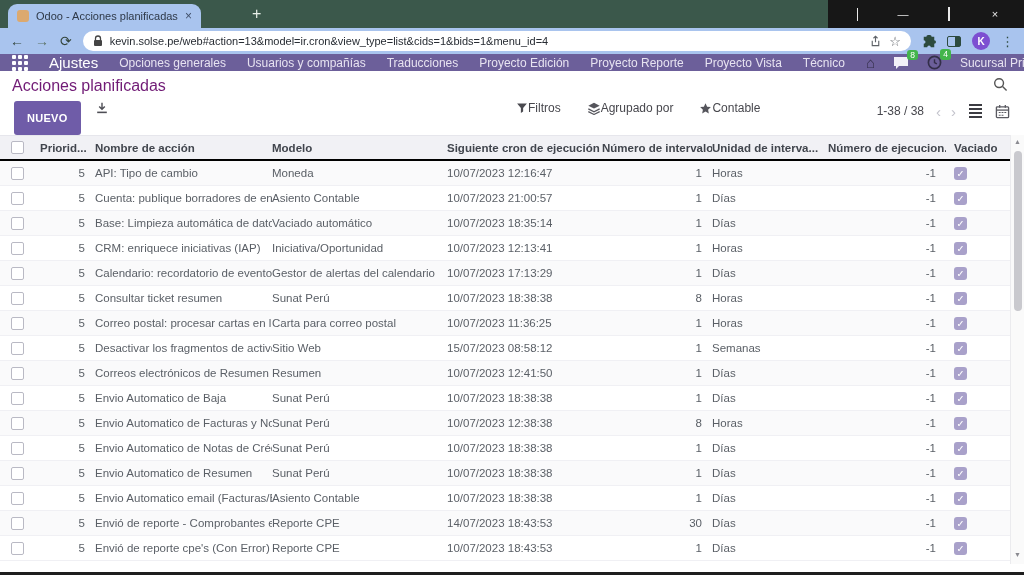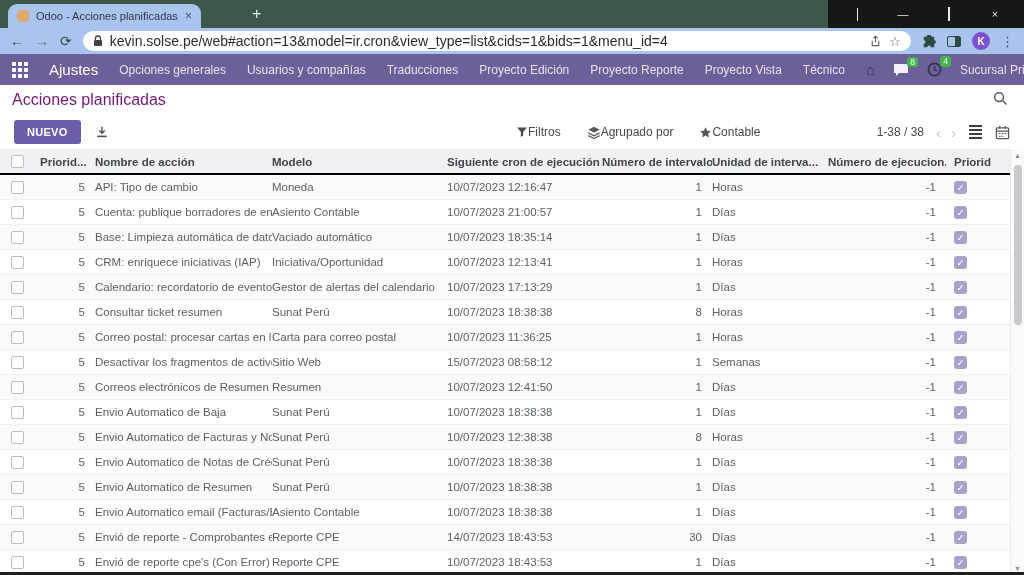--- a/index.html
+++ b/index.html
@@ -20,51 +20,51 @@
   .wc { width:34px; text-align:center; font-size:11px; }
   .wc .chev { width:8px; height:8px; border-right:1.5px solid #e9e9e9; border-bottom:1.5px solid #e9e9e9;
     transform:rotate(45deg); margin:0 auto 3px; }
   .wc .rest { width:9px; height:9px; border:1.2px solid #e9e9e9; margin:0 auto; }
 
   .toolbar { height:26px; background:#a9c4ee; display:flex; align-items:center; gap:11px; padding:0 10px; }
   .navbtn { font-size:14px; color:#33453c; line-height:1; }
   .navbtn.fwd { color:#5d7468; }
   .urlpill { flex:1; height:20px; background:#fff; border-radius:10px; display:flex; align-items:center;
     gap:7px; padding:0 10px; }
-  .url-text { flex:1; font-size:14px; color:#272c33; white-space:nowrap; overflow:hidden; }
+  .url-text { flex:1; font-size:11px; color:#272c33; white-space:nowrap; overflow:hidden; }
   .pill-ic { color:#5f6368; }
   .ext-ic { color:#2d4a3e; }
   .split-ic { width:14px; height:11px; border:1.6px solid #2d4a3e; border-radius:2px; position:relative; }
   .split-ic::after { content:""; position:absolute; right:0; top:0; bottom:0; width:5px; background:#2d4a3e; }
   .avatar-k { width:18px; height:18px; border-radius:50%; background:#7d4fd1; color:#fff; font-size:10px;
     font-weight:bold; display:flex; align-items:center; justify-content:center; }
   .kebab { color:#2d4a3e; font-size:13px; letter-spacing:0; }
 
   
-  .odoo-nav { height:31px; background:#6c5f9a; display:flex; align-items:center; gap:21px;
+  .odoo-nav { height:17px; background:#6c5f9a; display:flex; align-items:center; gap:21px;
     padding:0 12px; color:#e7e3f1; font-size:12px; white-space:nowrap; }
   .apps-grid { display:grid; grid-template-columns:repeat(3,4px); grid-gap:2px; }
   .apps-grid i { width:4px; height:4px; background:#ffffff; border-radius:1px; }
   .app-name { font-size:15px; color:#fff; }
   .nav-item { cursor:default; }
   .systray { margin-left:auto; display:flex; align-items:center; gap:18px; }
   .badge-wrap { position:relative; }
   .badge { position:absolute; top:-6px; right:-9px; background:#43b54b; color:#fff; font-size:8.5px;
     padding:1px 3px; border-radius:3px; line-height:1; }
   .home-ic { color:#332e49; font-size:15px; line-height:1; }
 
   
   .cp-row1 { position:relative; height:30px; }
   .page-title { position:absolute; left:12px; top:6px; font-size:16px; color:#701a75; }
   .search-input { position:absolute; left:502px; top:5px; width:470px; border:none; outline:none;
     font-size:12px; color:#444; font-family:inherit; }
   .search-input::placeholder { color:#d9d9dc; }
   .search-ic { position:absolute; right:16px; top:6px; color:#555; }
 
-  .cp-row2 { position:relative; height:34px; display:flex; align-items:center; }
+  .cp-row2 { position:relative; height:34px; display:flex; }
   .btn-new { margin-left:14px; background:#6f5ca8; color:#fff; border:none; border-radius:3px;
     font-size:11px; font-weight:bold; letter-spacing:.3px; padding:6px 13px; font-family:inherit; }
   .export-ic { margin-left:14px; color:#4e4e55; }
   .facets { position:absolute; left:516px; display:flex; gap:26px; }
   .facet { display:flex; align-items:center; gap:0; font-size:12px; color:#47474d; }
   .facet svg { color:#55555c; }
   .pager-zone { position:absolute; right:14px; display:flex; align-items:center; gap:10px; }
   .pager-txt { font-size:12px; color:#47474d; margin-right:2px; }
   .pg-arrow { color:#c3c3cc; font-size:15px; }
   .vs-list { display:flex; flex-direction:column; gap:1.5px; padding:3px; }
@@ -240,21 +240,21 @@
     <div class="cell c-check">
         <span class="cb"></span>
       </div>
     <div class="th num">Priorid...</div>
     <div class="th">Nombre de acción</div>
     <div class="th">Modelo</div>
     <div class="th">Siguiente cron de ejecución</div>
     <div class="th num">Número de intervalos</div>
     <div class="th">Unidad de interva...</div>
     <div class="th num">Número de ejecucion...</div>
-    <div class="th c-active">Priorid</div>
+    <div class="th c-active">Vaciado</div>
   </div>
   <div>
       <div class="trow cols">
         <div class="cell c-check">
           <span class="cb"></span>
         </div>
         <div class="cell num">5</div>
         <div class="cell">API: Tipo de cambio</div>
         <div class="cell">Moneda</div>
         <div class="cell">10/07/2023 12:16:47</div>

